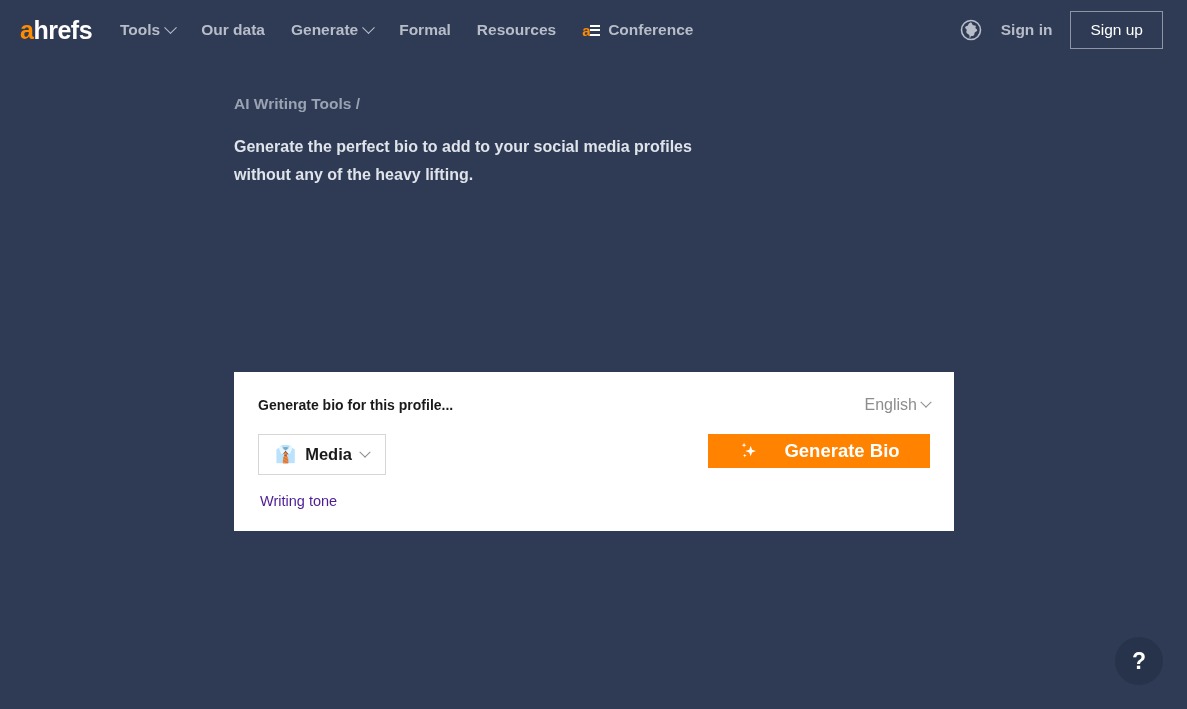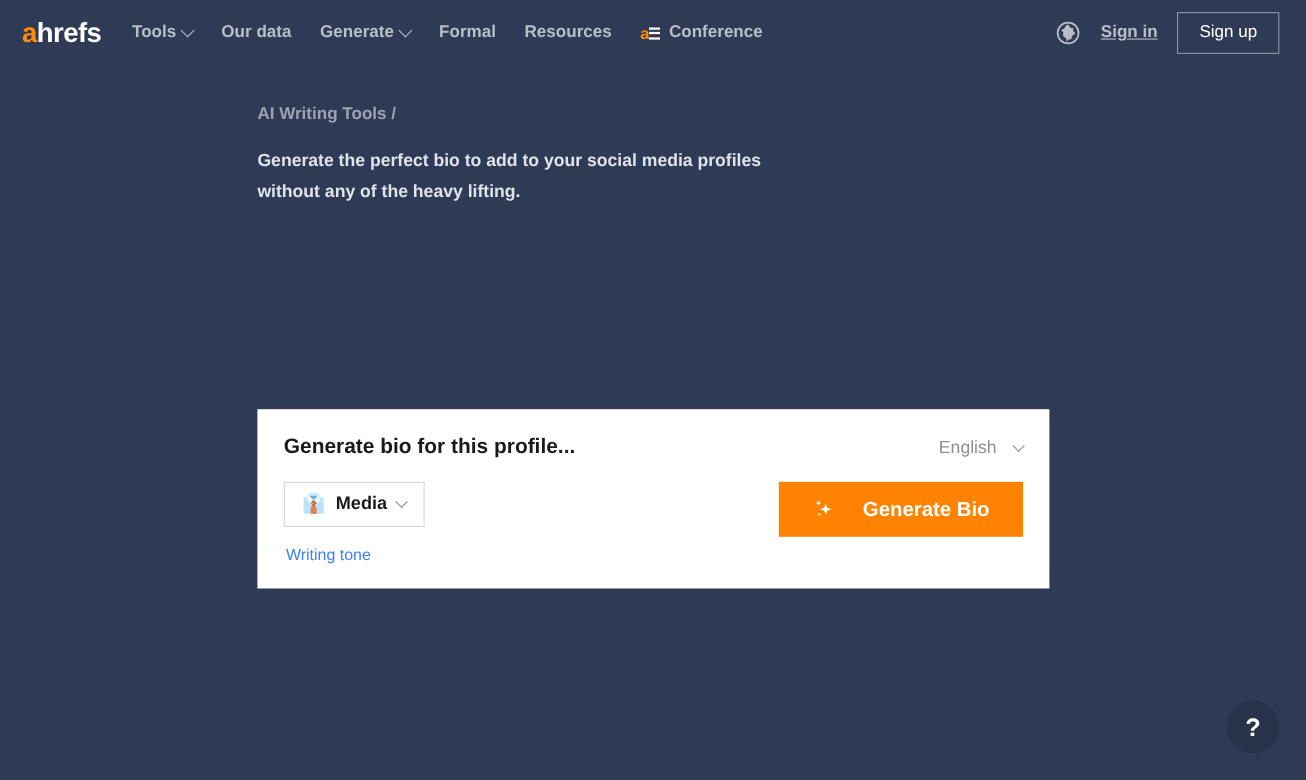--- a/index.html
+++ b/index.html
@@ -60,21 +60,21 @@
   .conf-icon .bars { position:absolute; right:0; top:2px; width:10px; }
   .conf-icon .bars i { display:block; height:2px; background:#ffffff; margin-bottom:2.5px; }
 
   .nav-right {
     margin-left:auto;
     display:flex;
     align-items:center;
     gap:18px;
   }
   .globe { width:24px; height:24px; cursor:pointer; }
-  .signin { color:#b7bdc9; font-size:15.5px; font-weight:bold; cursor:pointer;text-decoration:underline; }
+  .signin { color:#b7bdc9; font-size:15.5px; font-weight:bold; cursor:pointer; }
   .signup {
     border:1.5px solid #8e96a6;
     color:#ffffff;
     font-size:15.5px;
     font-weight:normal;
     padding:9px 19px;
     background:transparent;
     cursor:pointer;
     font-family:inherit;
   }
@@ -113,28 +113,28 @@
     background:#ffffff;
     padding:24px 24px 22px 24px;
   }
   .card-head {
     display:flex;
     align-items:baseline;
     justify-content:space-between;
     margin-bottom:20px;
   }
   .card-title {
-    font-size:19px;
+    font-size:14px;
     font-weight:bold;
     color:#1a1a1a;
   }
   .lang {
     display:flex;
     align-items:center;
-    gap:16px;
+    gap:5px;
     color:#8d8d8d;
     font-size:16px;
     cursor:pointer;
   }
   .chev-dark {
     display:inline-block;
     width:8px; height:8px;
     border-right:1.6px solid #8d8d8d;
     border-bottom:1.6px solid #8d8d8d;
     transform:rotate(45deg) translate(-2px,-2px);
@@ -169,34 +169,34 @@
     padding:10px 16px;
     font-size:16.5px;
     font-weight:bold;
     color:#1a1a1a;
     cursor:pointer;
     font-family:inherit;
     align-self:flex-start;
   }
   .tone-emoji { font-size:17px; line-height:1; }
   .tone-label {
-    color:#3b82f6;
+    color:#4c1d95;
     font-size:14.5px;
     margin-top:18px;
     padding-left:2px;
   }
   .generate-btn {
     background:#ff8200;
     color:#ffffff;
     border:none;
     font-family:inherit;
     font-size:18.5px;
     font-weight:bold;
     padding:0 26px;
-    height:50px;
+    height:34px;
     min-width:222px;
     display:flex;
     align-items:center;
     justify-content:center;
     gap:24px;
     cursor:pointer;
   }
   .sparkle { width:22px; height:22px; flex:none; }
 
   

